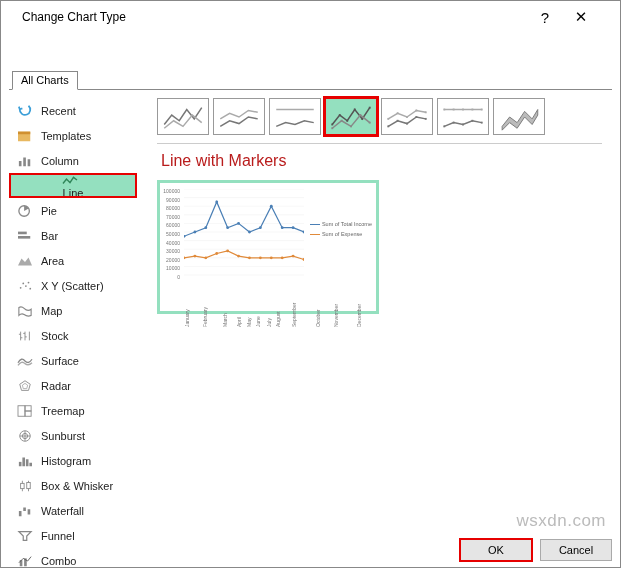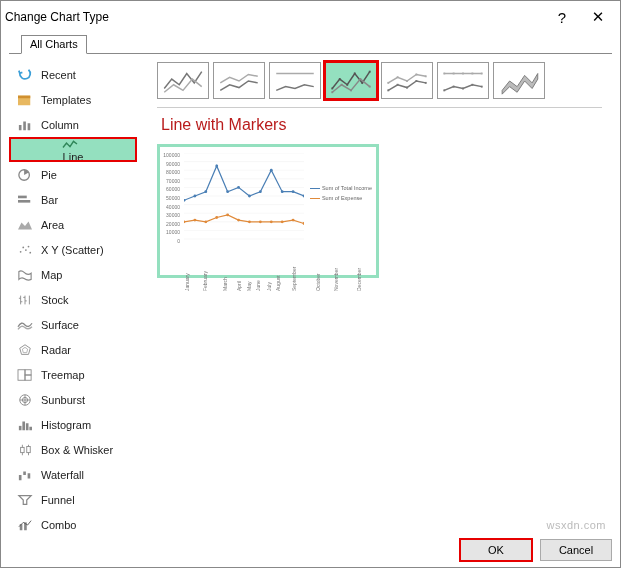--- a/index.html
+++ b/index.html
@@ -1,20 +1,20 @@
 <!DOCTYPE html>
 <html><head>
 <meta charset="utf-8">
 <style>
   * { box-sizing: border-box; font-family: "Segoe UI", Tahoma, sans-serif; }
   body { margin: 0; background: #fff; width: 621px; height: 568px; position: relative; border: 1px solid #888; }
-  .titlebar { height: 32px; display: flex; align-items: center; padding: 0 4px; font-size: 12px; color: #000; }
+  .titlebar { height: 32px; display: flex; align-items: center; padding: 0 21px; font-size: 12px; color: #000; }
   .titlebar .spacer { flex: 1; }
   .titlebar .btn { width: 36px; text-align: center; font-size: 15px; }
-  .tabs { padding: 0 20px; }
+  .tabs { padding: 0 11px; margin-top: 36px; }
   .tab { display: inline-block; border: 1px solid #888; border-bottom: 1px solid #fff; padding: 2px 8px 3px; font-size: 11px; background: #fff; position: relative; top: 1px; }
   .content { border-top: 1px solid #888; margin: 0 8px 8px; height: 462px; display: flex; justify-content: space-between; }
   .sidebar { width: 128px; padding: 8px 0; }
   .sb-item { height: 25px; display: flex; align-items: center; padding: 0 6px; font-size: 11px; color: #222; }
   .sb-item.selected { background: #94e0bf; flex-direction: column; }
   .sb-item.hl { outline: 2px solid #e60000; outline-offset: -2px; }
   .sb-icon { width: 20px; height: 18px; margin-right: 6px; display: inline-flex; align-items: center; justify-content: center; }
   .sb-icon svg { width: 18px; height: 14px; }
   .main { flex: 1; padding: 8px 10px 8px 20px; }
   .thumbrow { display: flex; gap: 4px; flex-wrap: nowrap; }
@@ -29,21 +29,21 @@
   .xticks { position:absolute; bottom:2px; left:24px; right:70px; display:flex; font-size:5px; color:#777; }
   .xticks span { flex:1; transform: rotate(-90deg); transform-origin: left top; position:relative; top:24px; white-space:nowrap; }
   .legend { position:absolute; right:4px; top:38px; font-size:5.5px; color:#666; }
   .legend .row { display:flex; align-items:center; gap:2px; margin-bottom:4px; }
   .sw { width:10px; height:0; border-top:1px solid; position:relative; }
   .sw::before { content:""; position:absolute; width:3px; height:3px; left:3px; top:-1.5px; }
   .plot { position:absolute; left:24px; top:6px; width:120px; height:92px; }
   .footer { position:absolute; bottom:6px; right:8px; display:flex; gap:8px;padding-left:11px; }
   .dlgbtn { width:72px; height:22px; font-size:11px; background: #e5e5e5; border:1px solid #aaa; }
   .dlgbtn.hl { outline: 2px solid #e60000; outline-offset: -1px; }
-  .watermark { position:absolute; right:14px; bottom:36px; font-size:11px; color:#bbb; letter-spacing:0.5px; }
+  .watermark { position:absolute; right:14px; bottom:36px; font-size:17px; color:#bbb; letter-spacing:0.5px; }
 </style>
 </head>
 <body>
 
 <div class="titlebar">
   <span>Change Chart Type</span>
   <span class="spacer"></span>
   <span class="btn">?</span>
   <span class="btn">✕</span>
 </div>

